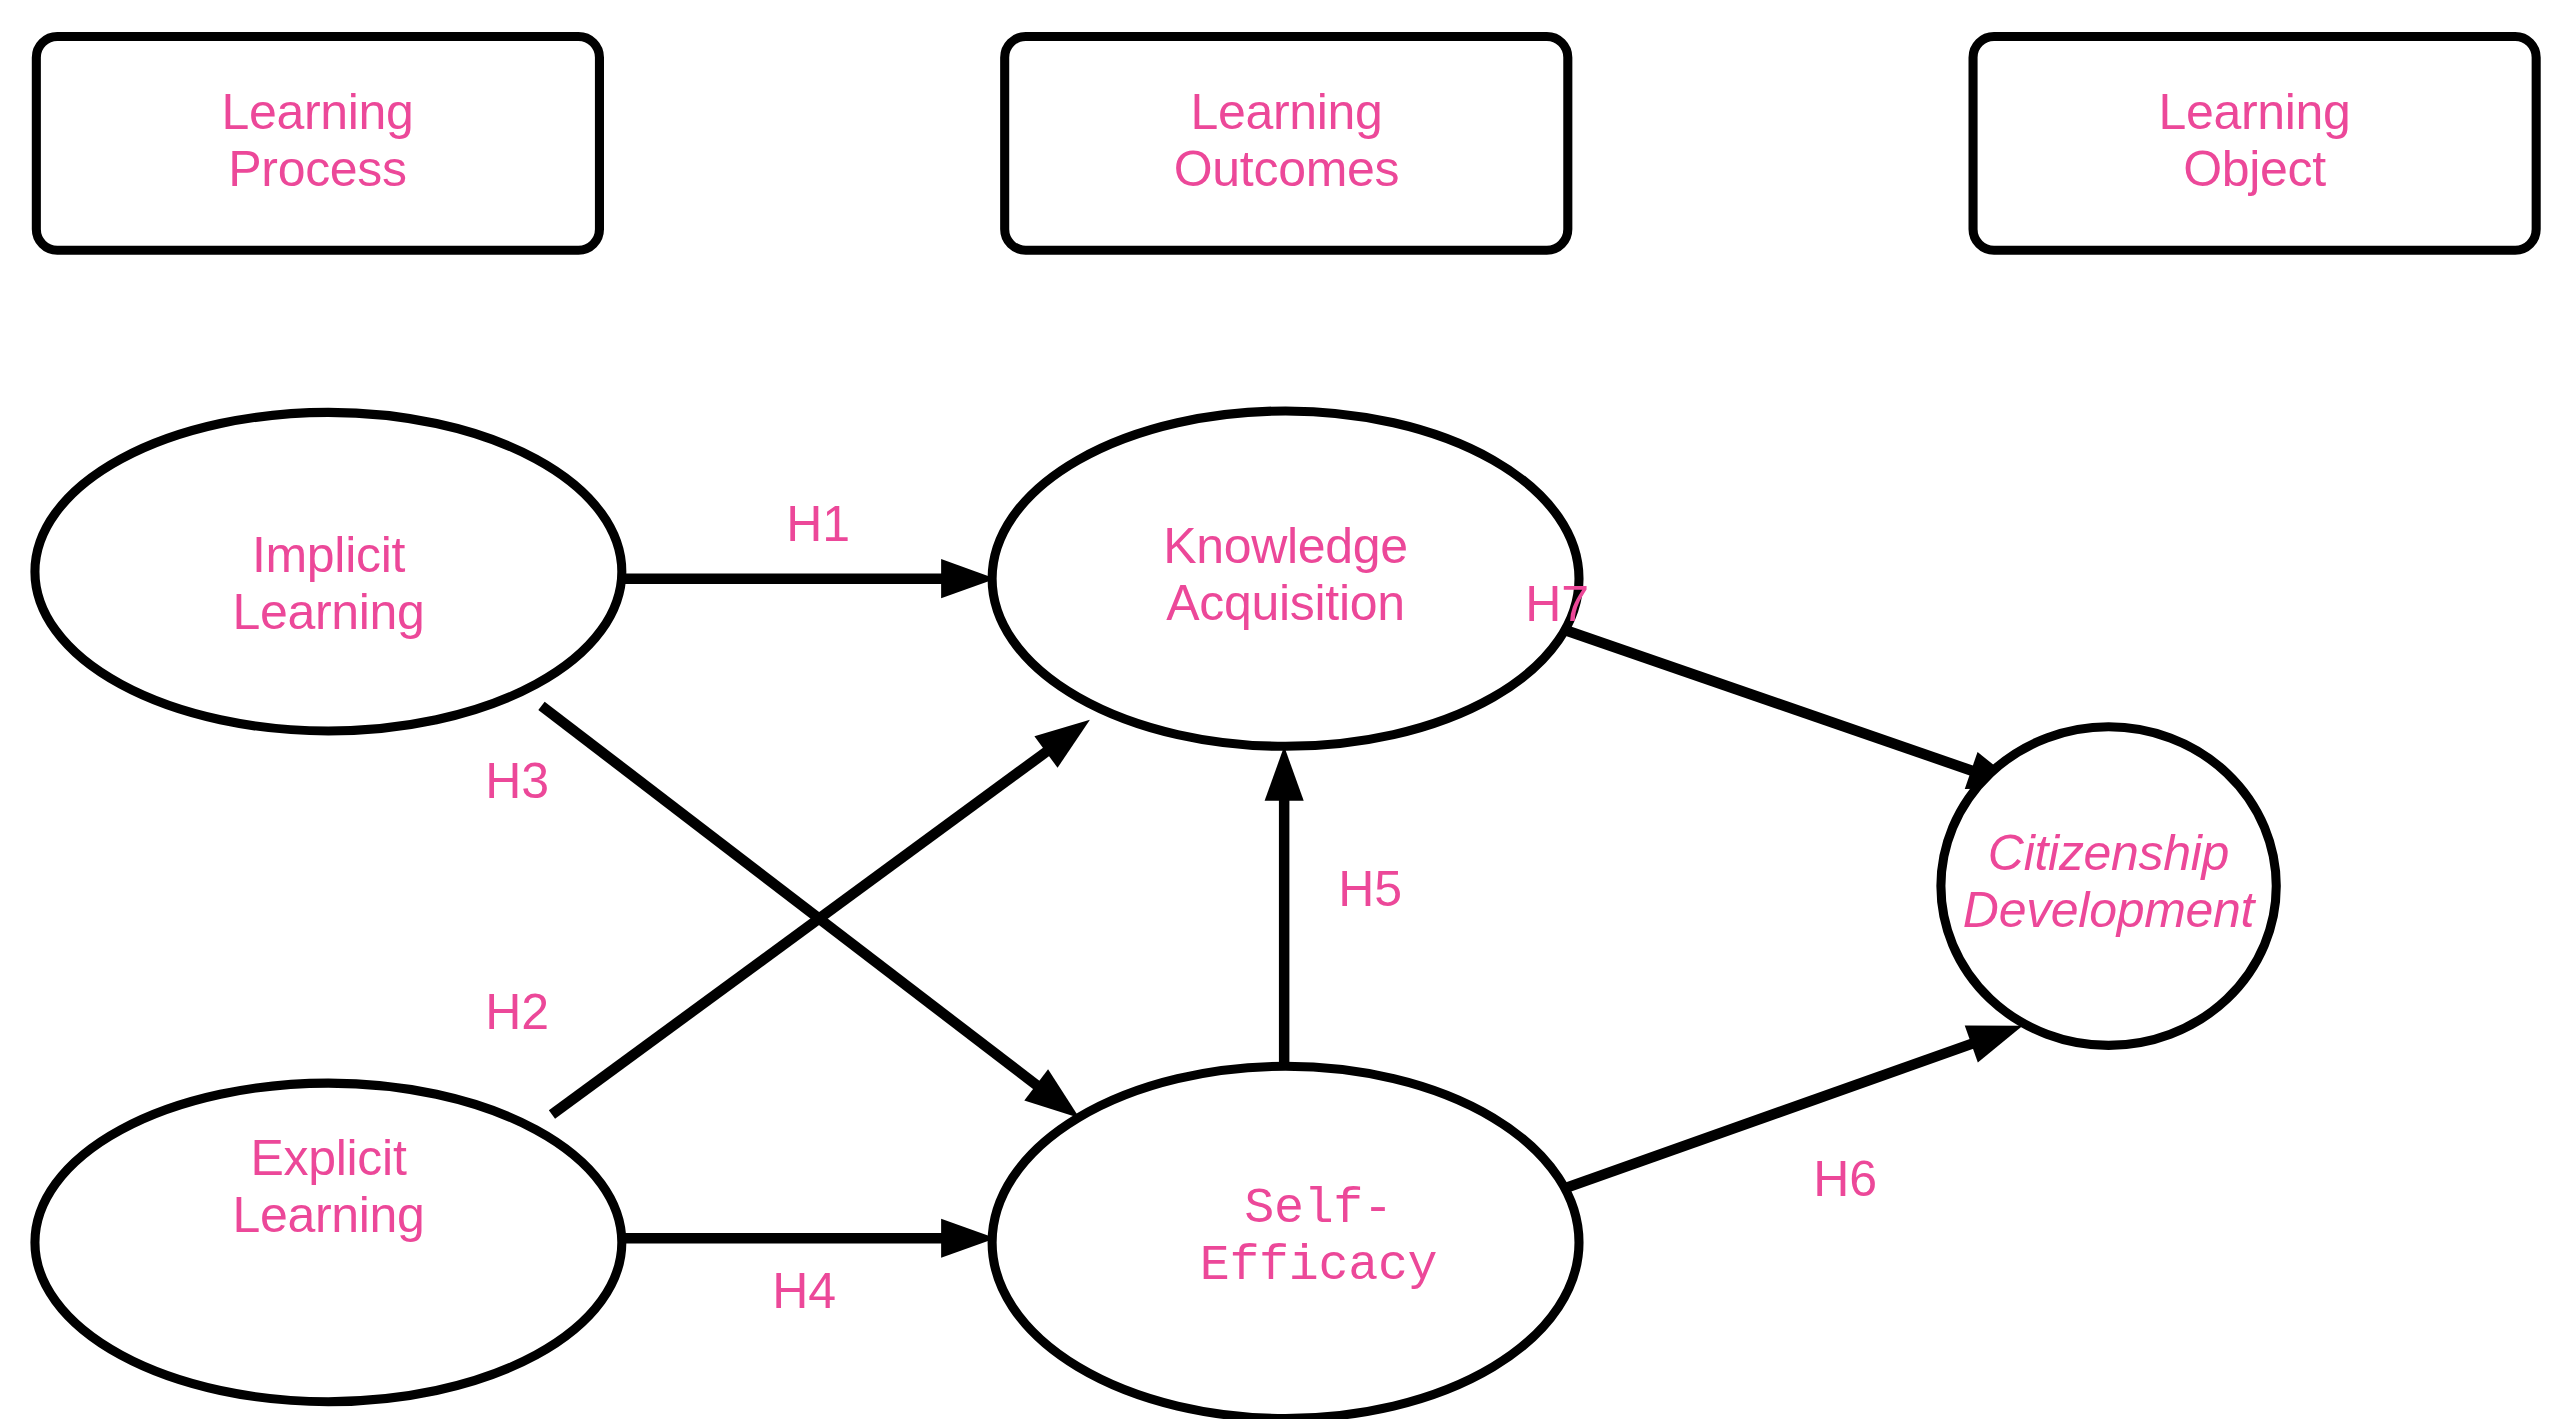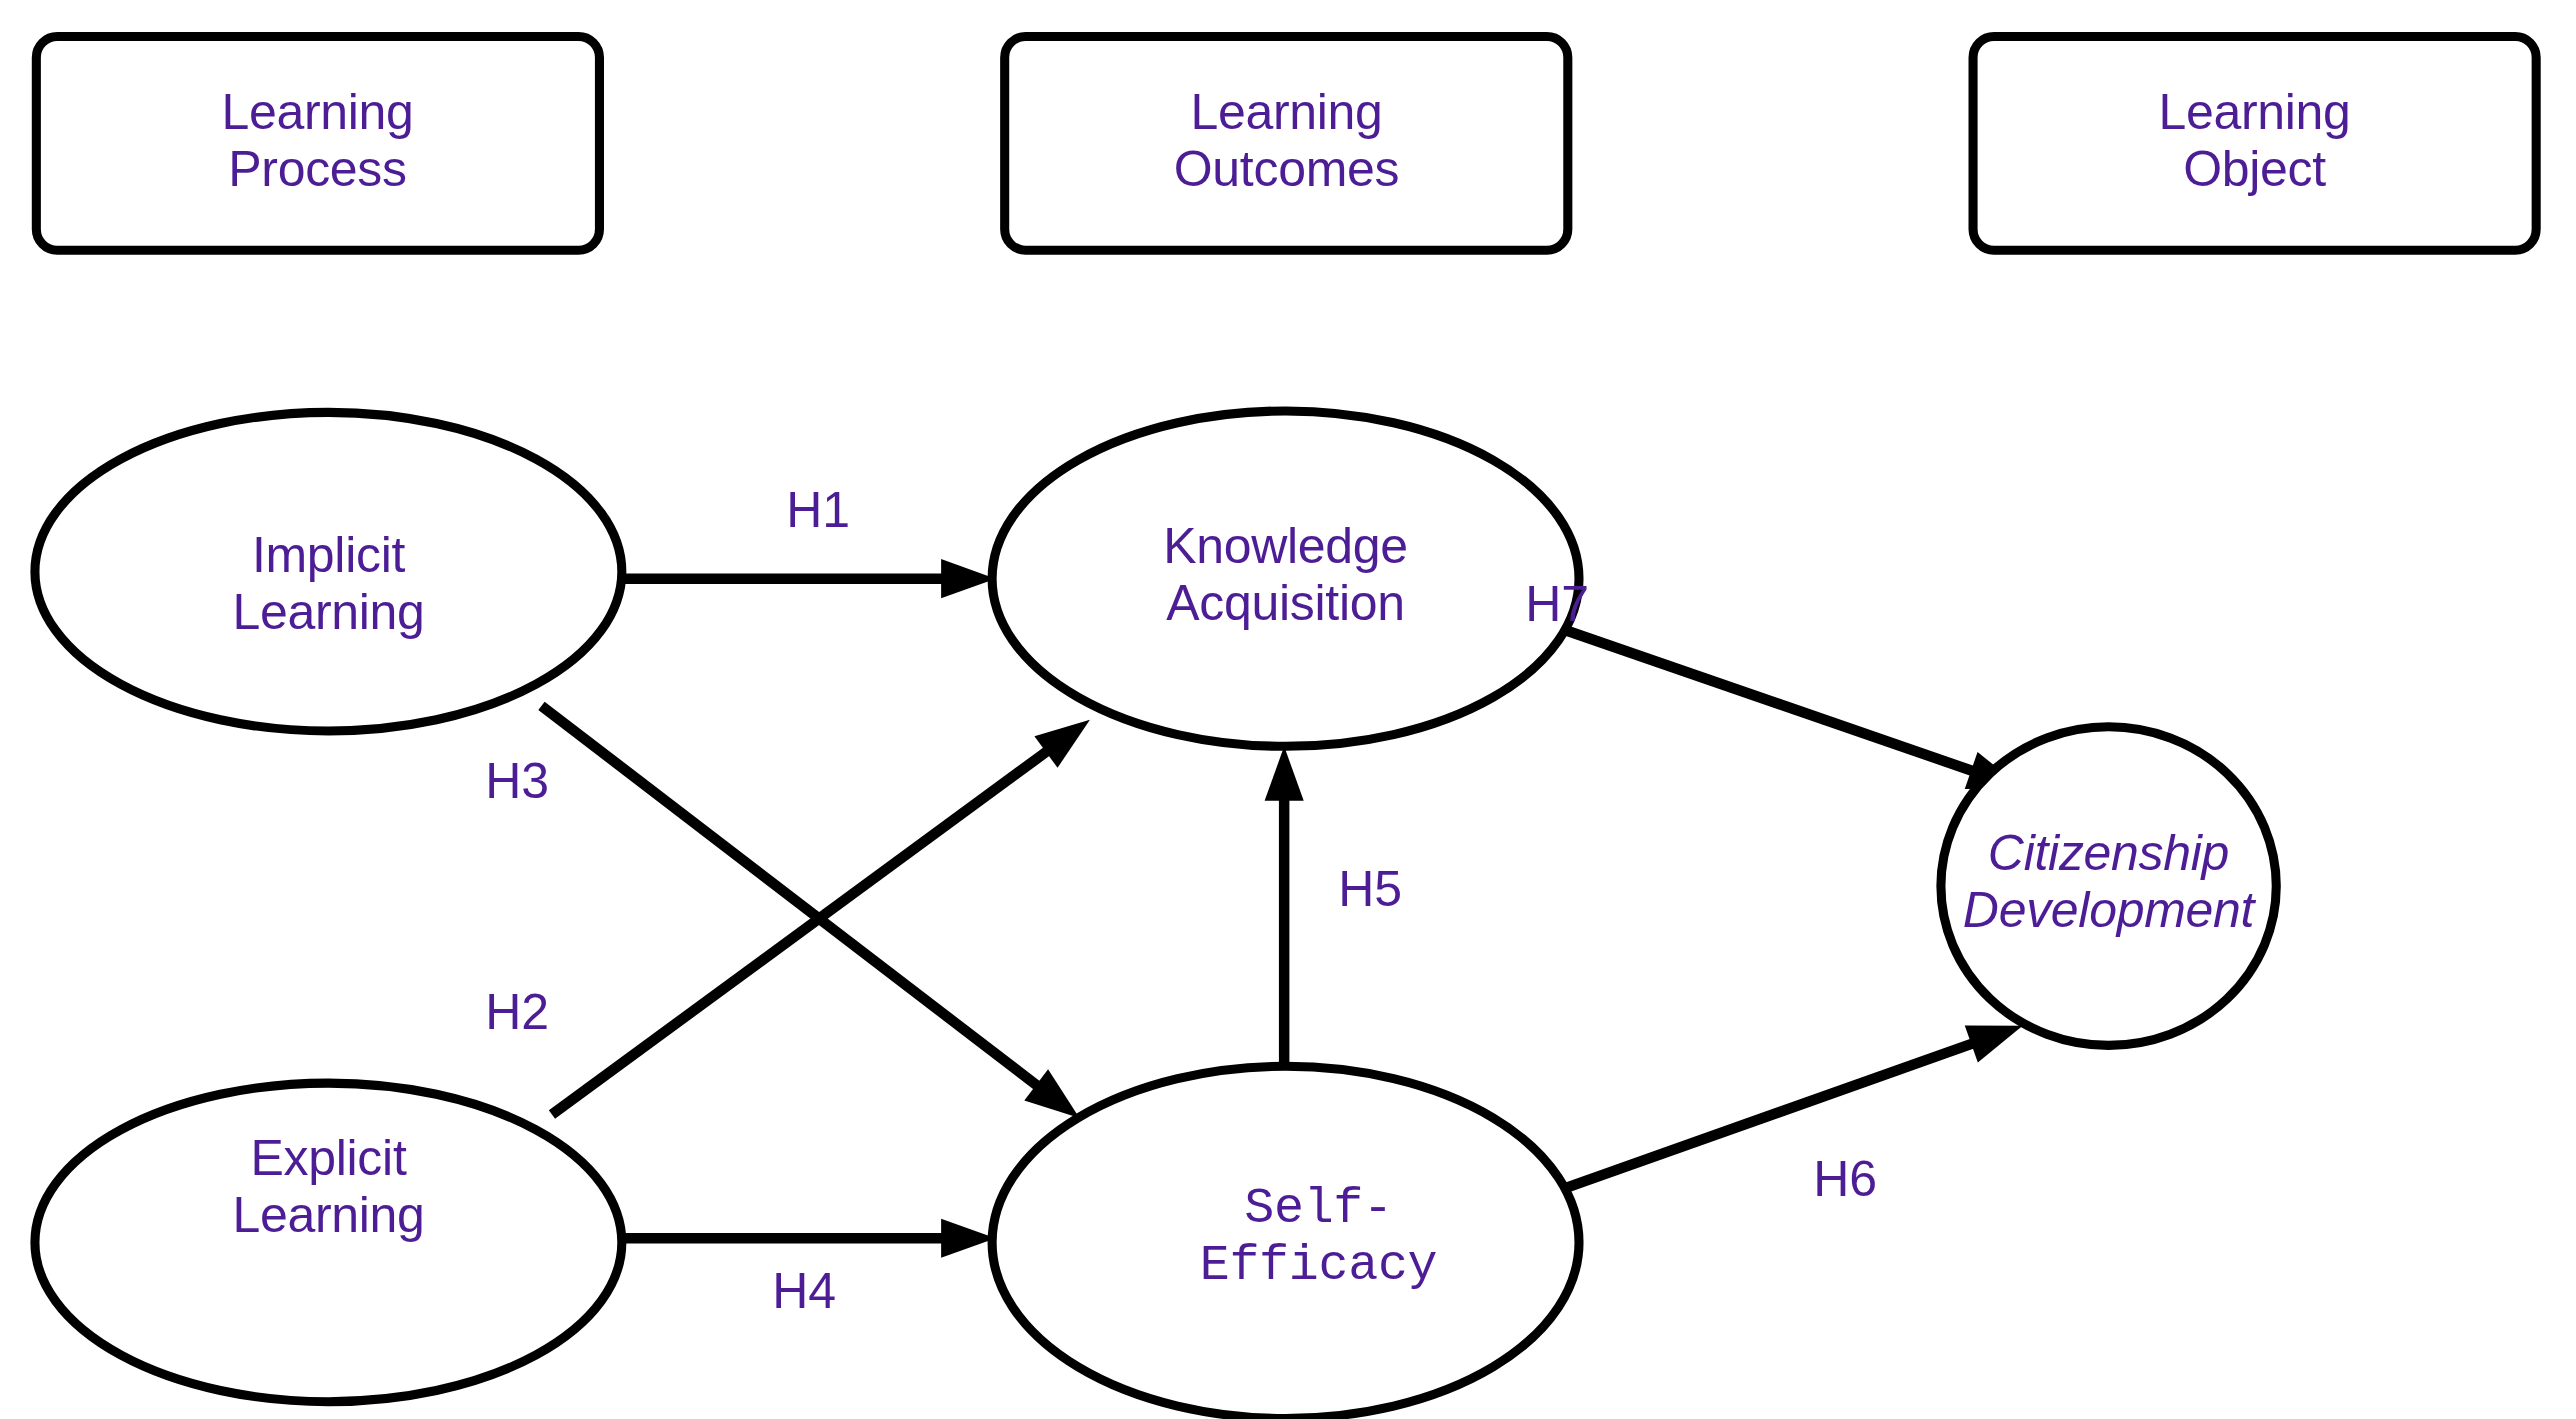--- a/index.html
+++ b/index.html
@@ -32,21 +32,21 @@
     stroke-width: 15;
     fill: none;
     stroke-linecap: butt;
   }
   .arrow-head {
     fill: #000000;
     stroke: none;
   }
   .node-label, .group-label, .edge-label {
     position: absolute;
-    color: #4c1d95;
+    color: #ec4899;
     text-align: center;
     line-height: 1.13;
     white-space: pre-line;
     letter-spacing: -0.3px;
   }
   .group-label {
     font-size: 50px;
   }
   .node-label {
     font-size: 50px;
@@ -92,21 +92,21 @@
       </g>
   </svg>
 
   <div id="labels-layer">
       <div class="group-label" style="left: 36px; top: 84px; width: 563px;">Learning
 Process</div>
       <div class="group-label" style="left: 1005px; top: 84px; width: 563px;">Learning
 Outcomes</div>
       <div class="group-label" style="left: 1973px; top: 84px; width: 563px;">Learning
 Object</div>
-      <div class="edge-label" style="left: 762px; top: 482px; width: 112px;">H1</div>
+      <div class="edge-label" style="left: 762px; top: 496px; width: 112px;">H1</div>
       <div class="edge-label" style="left: 461px; top: 984px; width: 112px;">H2</div>
       <div class="edge-label" style="left: 461px; top: 753px; width: 112px;">H3</div>
       <div class="edge-label" style="left: 748px; top: 1263px; width: 112px;">H4</div>
       <div class="edge-label" style="left: 1314px; top: 861px; width: 112px;">H5</div>
       <div class="edge-label" style="left: 1789px; top: 1151px; width: 112px;">H6</div>
       <div class="edge-label" style="left: 1501px; top: 576px; width: 112px;">H7</div>
       <div class="node-label" style="left: 35px; top: 511px; width: 587px; margin-top: 16px;">Implicit
 Learning</div>
       <div class="node-label" style="left: 35px; top: 1130px; width: 587px;">Explicit
 Learning</div>

